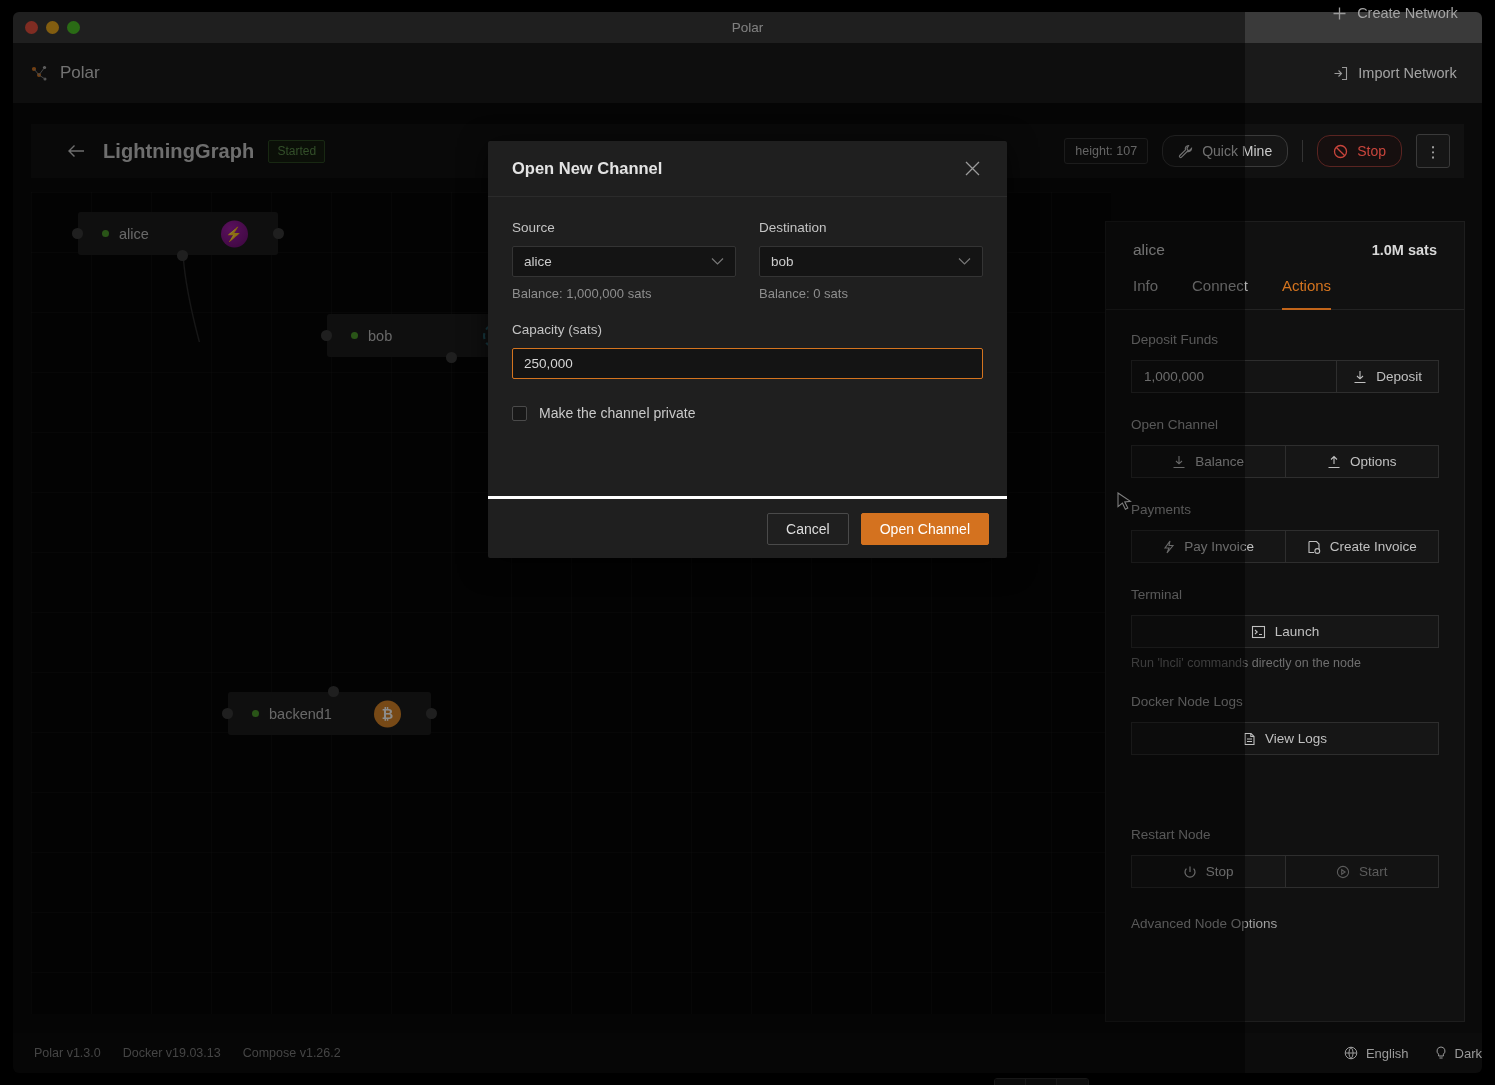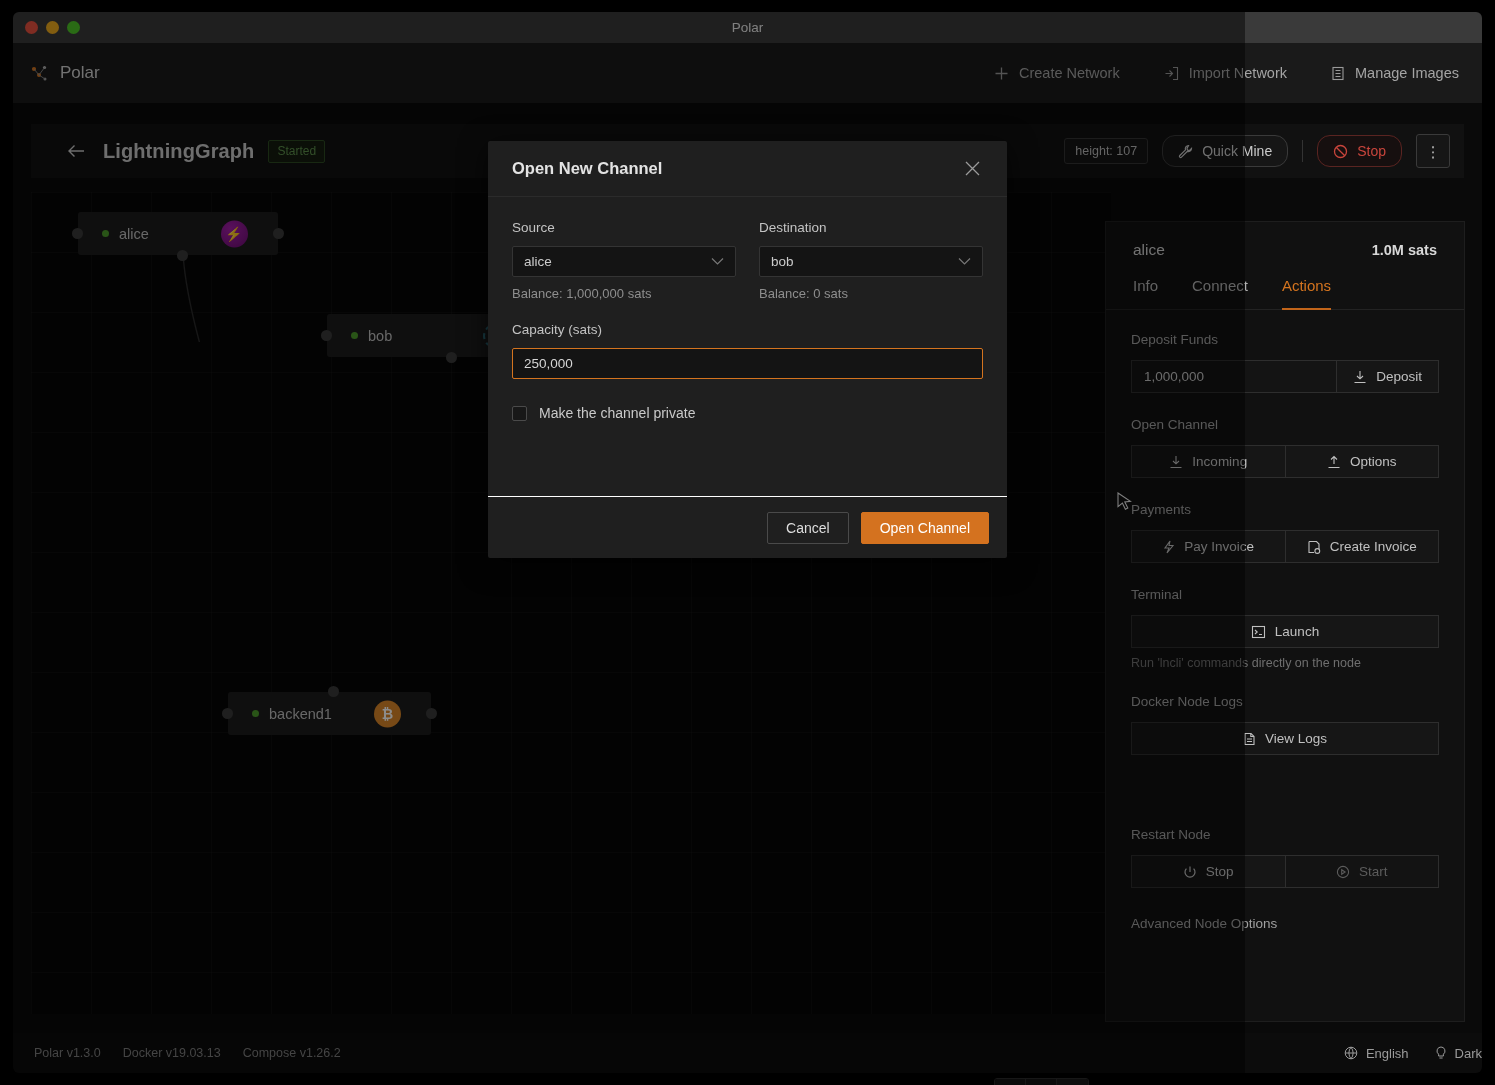--- a/index.html
+++ b/index.html
@@ -41,21 +41,21 @@
     display: flex; align-items: center;
   }
   .brand {
     display: flex; align-items: center; gap: 11px;
     margin-left: 17px;
   }
   .brand-logo { width: 19px; height: 19px; display: block; }
   .brand-name { font-size: 17px; color: #cfcfcf; }
   .header-actions {
     margin-left: auto; margin-right: 23px;
-    display: flex; align-items: center; gap: 44px;
+    display: flex; align-items: center; gap: 44px; flex-direction: column;
   }
   .hdr-btn {
     display: flex; align-items: center; gap: 10px;
     font-size: 14.5px; color: #a4a4a4; cursor: pointer;
     background: none; border: none;
     font-family: inherit;
   }
   .hdr-btn .ico { display: flex; align-items: center; color: #9a9a9a; }
 
   
@@ -286,21 +286,21 @@
   }
   .checkrow { display: flex; align-items: center; gap: 12px; margin-top: 26px; }
   .checkbox {
     width: 15px; height: 15px;
     border: 1px solid #4a4a4a; border-radius: 2px;
     background: #181818; cursor: pointer;
   }
   .checklabel { font-size: 14px; color: #cacaca; }
   .modal-foot {
     height: 62px;
-    border-top: 1px solid #ffffff;
+    border-top: 3px solid #ffffff;
     display: flex; align-items: center; justify-content: flex-end;
     gap: 12px; padding: 0 18px;
   }
   .mbtn {
     height: 32px; padding: 0 18px;
     font-size: 14px; font-family: inherit;
     border-radius: 2px; cursor: pointer;
   }
   .mbtn.cancel { background: #1f1f1f; border: 1px solid #4a4a4a; color: #ddd; }
   .mbtn.primary { background: #d4721f; border: 1px solid #d4721f; color: #fff; }
@@ -488,21 +488,21 @@
 
         <div class="sb-gap"></div>
         <div class="sb-label">Open Channel</div>
         <div class="sb-row">
           <button class="sb-btn half dual-left">
             <span class="ico">
               <svg width="14" height="14" viewBox="0 0 14 14" fill="none" stroke="#c0c0c0" stroke-width="1.1">
                 <path d="M7 1v7.5M4 6l3 2.8L10 6M1.5 12.5h11"></path>
               </svg>
             </span>
-            <span>Incoming</span>
+            <span>Balance</span>
           </button>
           <button class="sb-btn half">
             <span class="ico">
               <svg width="14" height="14" viewBox="0 0 14 14" fill="none" stroke="#c0c0c0" stroke-width="1.1">
                 <path d="M7 9V1.5M4 4.5l3-3 3 3M1.5 12.5h11"></path>
               </svg>
             </span>
             <span>Options</span>
           </button>
         </div>

